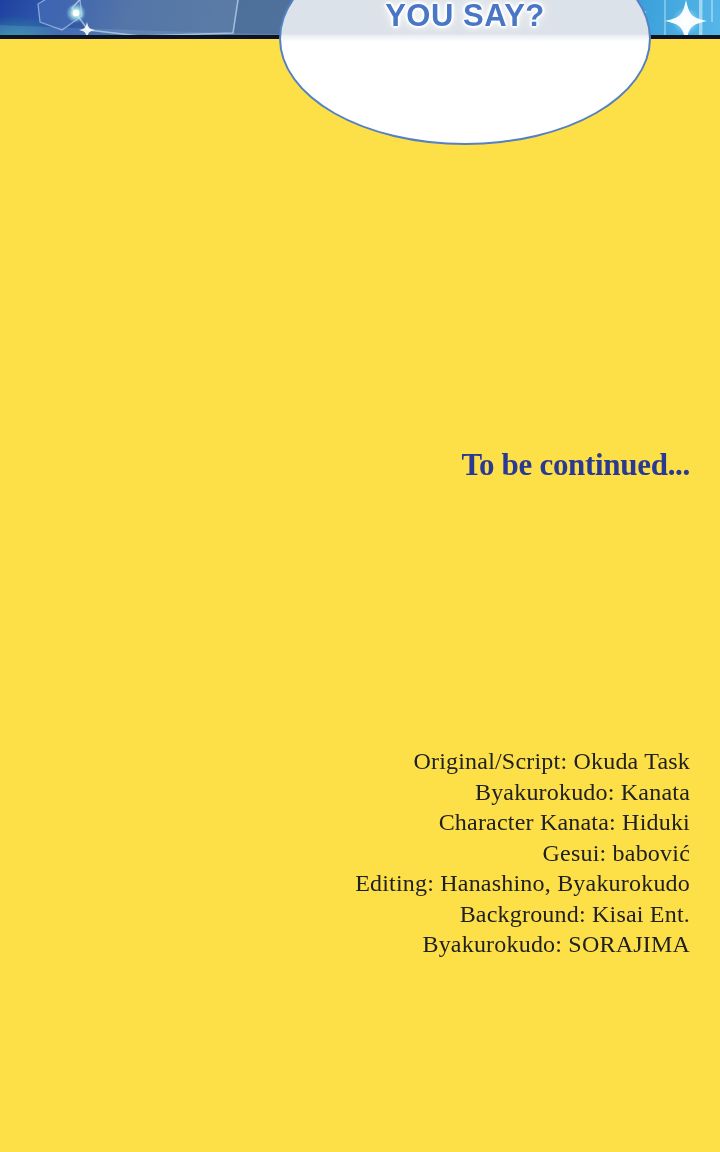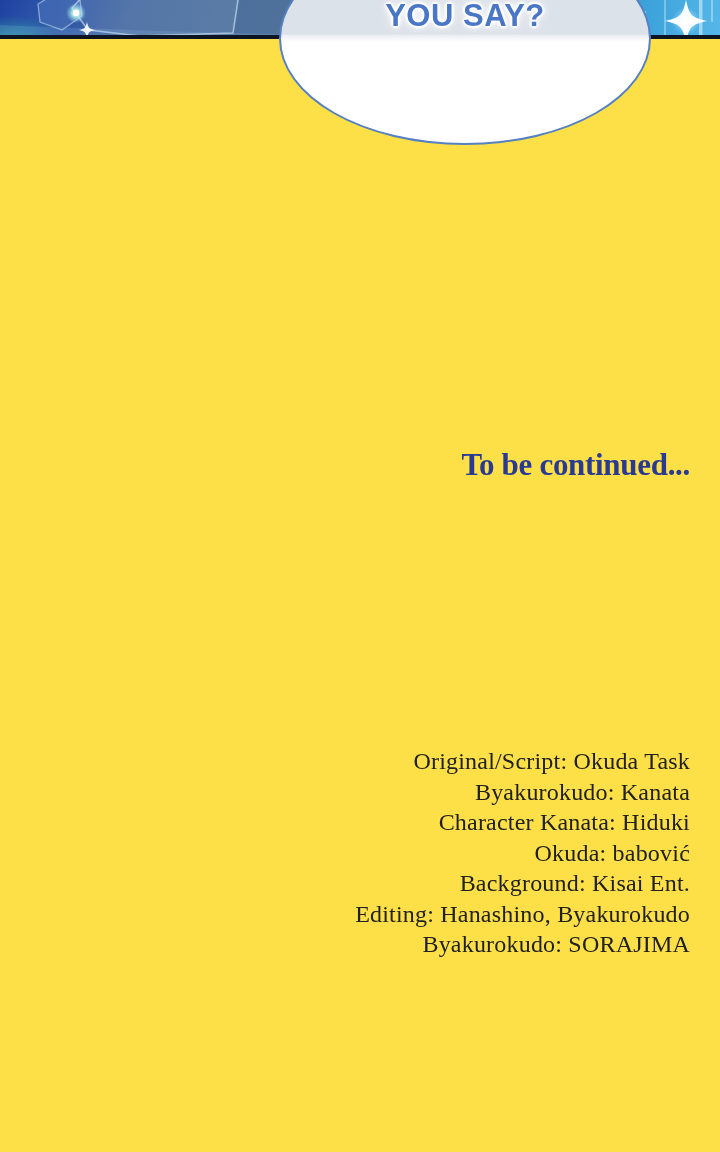--- a/index.html
+++ b/index.html
@@ -140,19 +140,19 @@
   <div class="bubble">
     <div class="bubble-text">YOU SAY?</div>
   </div>
 
   <div class="continued">To be continued...</div>
 
   <div class="credits">
     <div>Original/Script: Okuda Task</div>
     <div>Byakurokudo: Kanata</div>
     <div>Character Kanata: Hiduki</div>
-    <div>Okuda: babović</div>
+    <div>Gesui: babović</div>
+    <div>Editing: Hanashino, Byakurokudo</div>
     <div>Background: Kisai Ent.</div>
-    <div>Editing: Hanashino, Byakurokudo</div>
     <div>Byakurokudo: SORAJIMA</div>
   </div>
 
 </div>
 
 </body></html>

